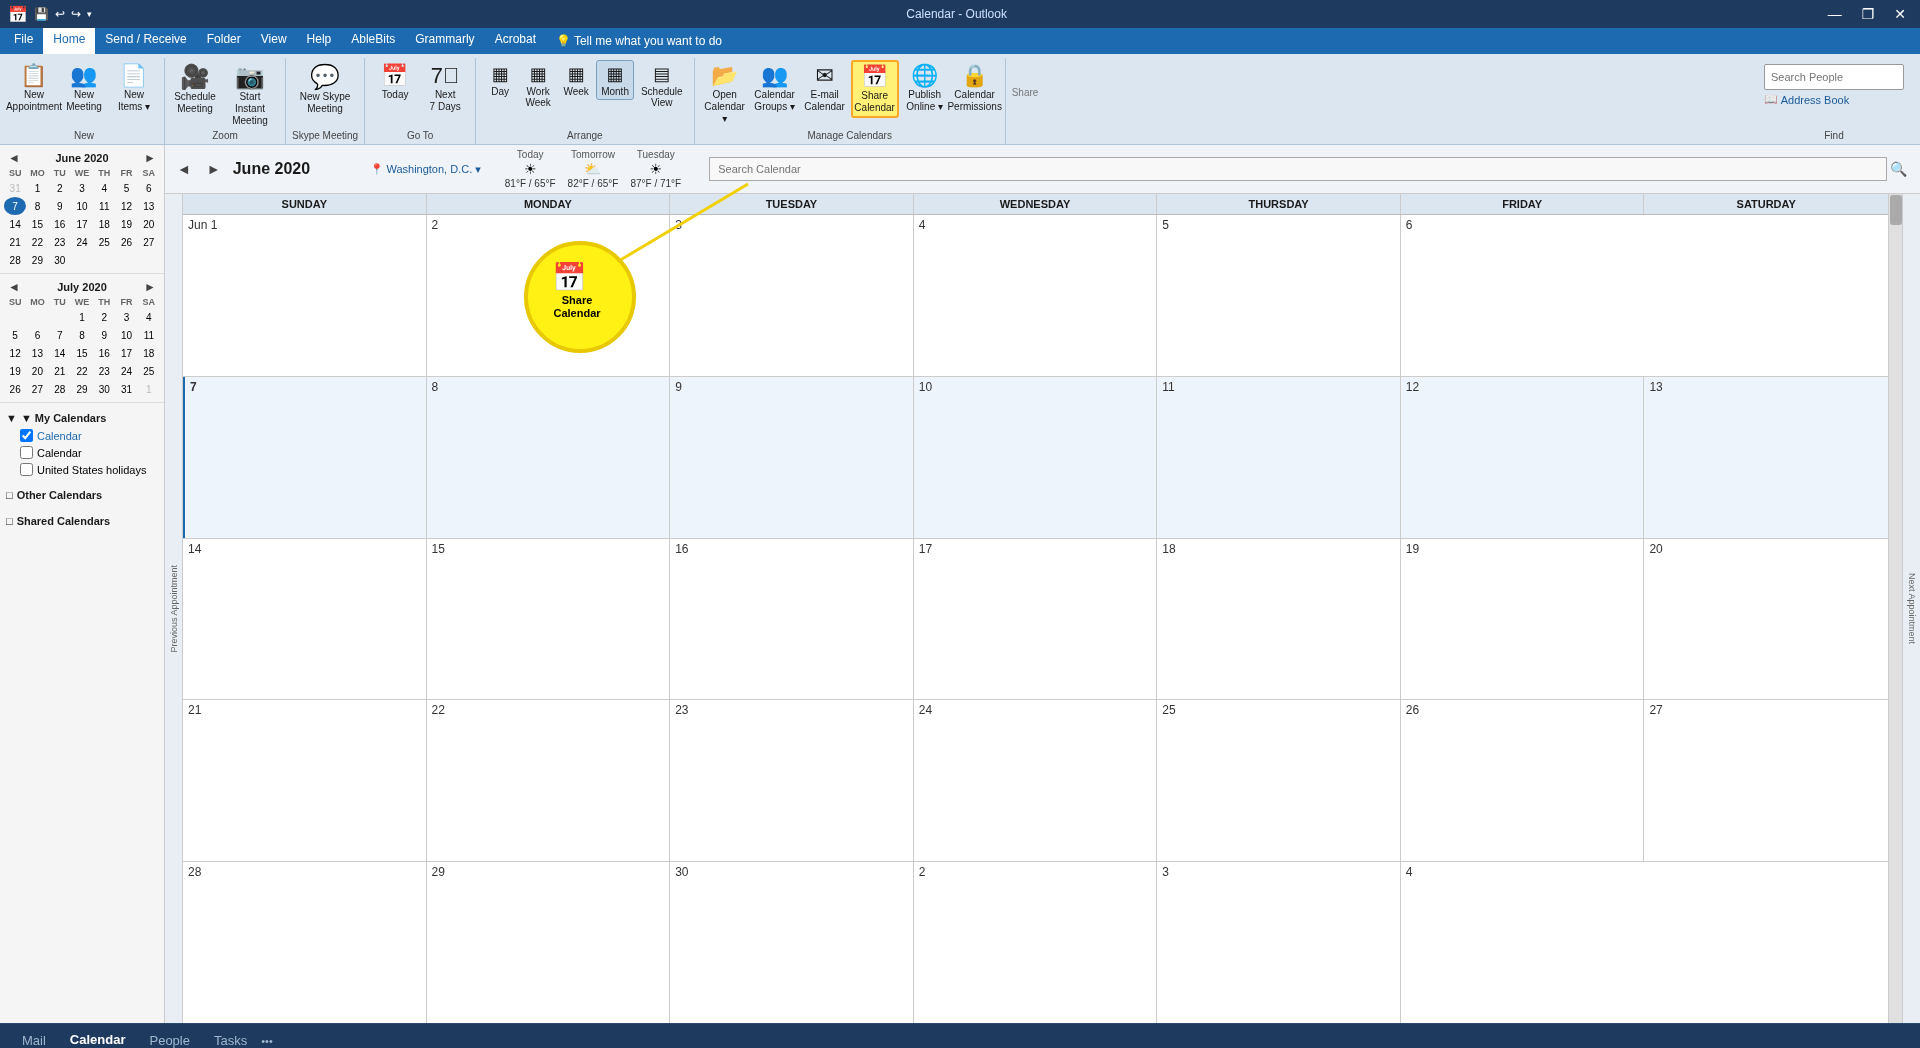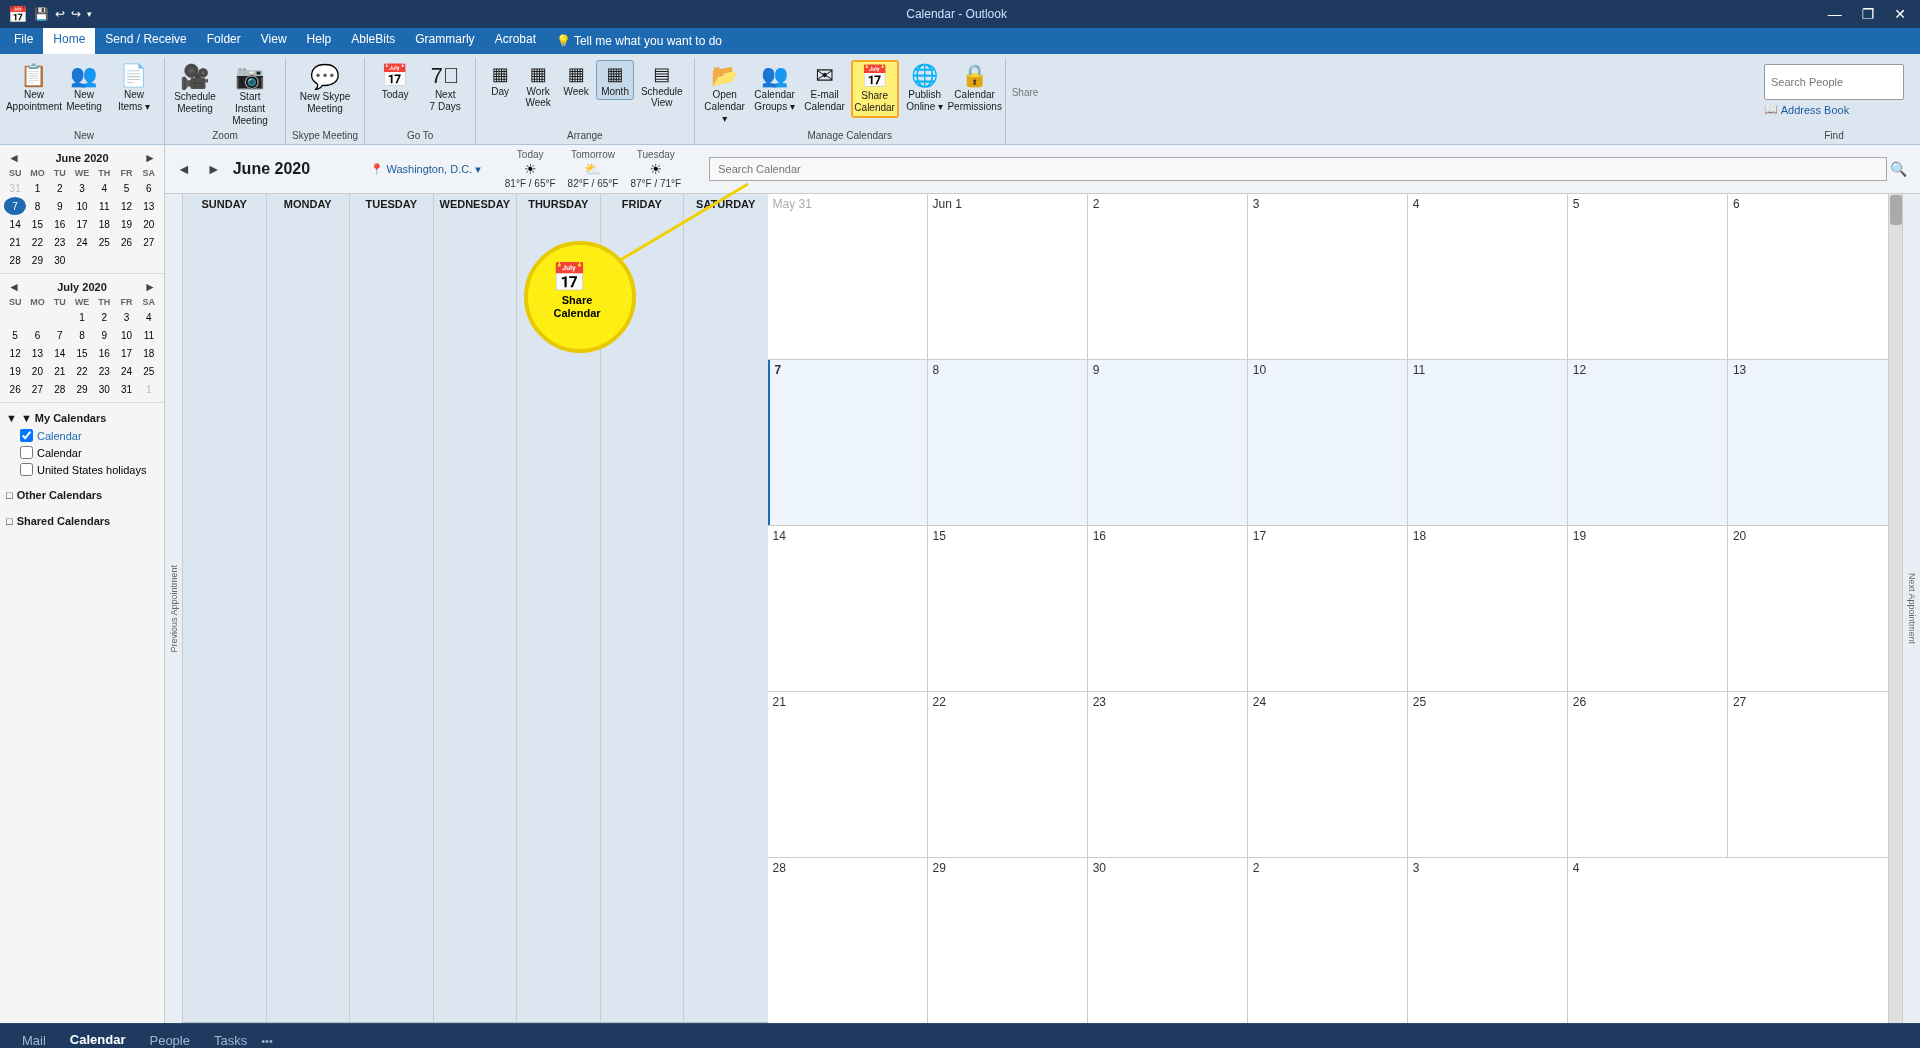--- a/index.html
+++ b/index.html
@@ -102,21 +102,21 @@
 
     
     .find-group {
       display: flex;
       flex-direction: column;
       padding: 4px 6px;
       gap: 3px;
     }
     .search-people-input {
       width: 140px;
-      height: 36px;
+      height: 26px;
       border: 1px solid #999;
       padding: 2px 6px;
       font-size: 11px;
       border-radius: 2px;
     }
     .address-book-link {
       font-size: 11px;
       color: #1a5a99;
       cursor: pointer;
       display: flex;
@@ -291,21 +291,21 @@
 
     
     .calendar-grid-wrapper {
       flex: 1;
       display: flex;
       overflow: hidden;
     }
     .calendar-grid {
       flex: 1;
       display: flex;
-      flex-direction: row;
+      flex-direction: column;
       overflow: hidden;
     }
     .cal-header-row {
       display: grid;
       grid-template-columns: repeat(7, 1fr);
       background: #dce6f0;
       border-bottom: 1px solid #bbb;
     }
     .cal-header-cell {
       padding: 4px 6px;
@@ -771,23 +771,20 @@
           <div class="cal-header-cell">TUESDAY</div>
           <div class="cal-header-cell">WEDNESDAY</div>
           <div class="cal-header-cell">THURSDAY</div>
           <div class="cal-header-cell">FRIDAY</div>
           <div class="cal-header-cell">SATURDAY</div>
         </div>
 
         <div class="cal-body">
 
           <div class="cal-week-row">
-            <div class="cal-day-cell cal-day-other-month">
-              <span class="cal-day-number">May 31</span>
-            </div>
             <div class="cal-day-cell">
               <span class="cal-day-number">Jun 1</span>
             </div>
             <div class="cal-day-cell">
               <span class="cal-day-number">2</span>
             </div>
             <div class="cal-day-cell">
               <span class="cal-day-number">3</span>
             </div>
             <div class="cal-day-cell">

